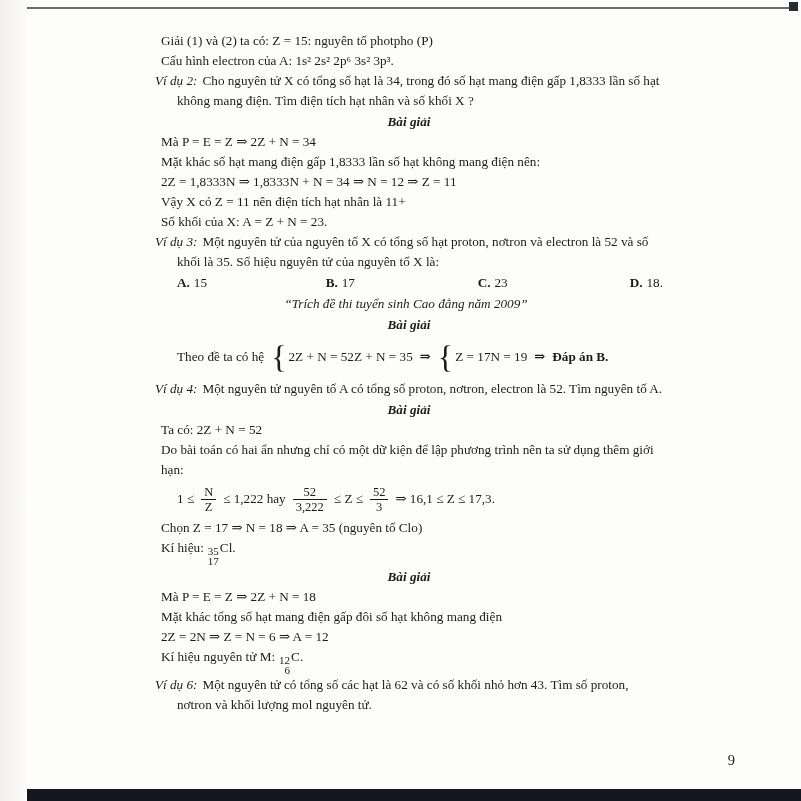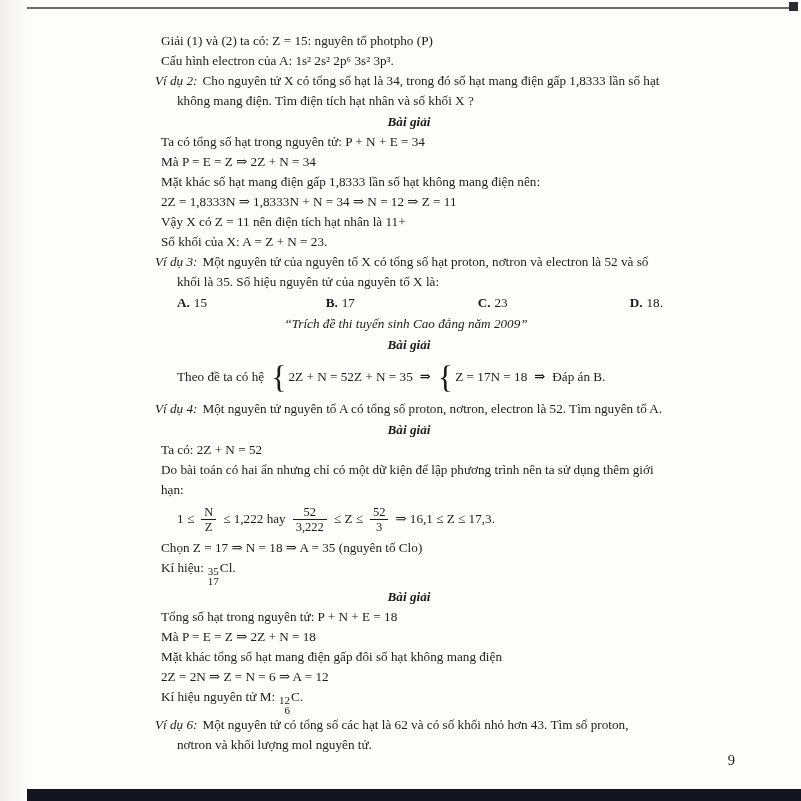--- a/index.html
+++ b/index.html
@@ -29,21 +29,21 @@
   .choices .choice:nth-child(2){width:120px;margin-left:16px;}
   .choices .choice:nth-child(3){width:120px;}
   .choice b{margin-right:4px;}
   .source{font-style:italic;text-align:center;padding-right:6px;line-height:21px;}
 
   .sysline{margin-left:22px;display:flex;align-items:center;gap:7px;height:44px;}
   .system{display:inline-flex;align-items:center;}
   .brace{font-size:32px;line-height:30px;font-weight:400;margin-right:2px;}
   .eqs{display:inline-flex;flex-direction:row;line-height:18px;font-size:13.2px;}
   .arrow{font-weight:bold;}
-  .answer{font-weight:normal;}
+  .answer{font-weight:bold;}
 
   .ineq{margin-left:22px;display:flex;align-items:center;gap:7px;height:38px;}
   .frac{display:inline-block;text-align:center;font-size:12.5px;line-height:1.12;vertical-align:middle;}
   .frac .fn{display:block;padding:0 3px;}
   .frac .fd{display:block;border-top:1px solid #1b1b1b;padding:0 3px;}
 
   .nuclide{display:inline-flex;flex-direction:column;font-size:11px;line-height:9.5px;
     text-align:right;vertical-align:-3px;margin:0 1px 0 4px;}
   .page-num{position:absolute;right:66px;bottom:32px;font-size:14.5px;}
 </style>
@@ -57,21 +57,20 @@
 
 <div class="content">
 
   <div class="l sol">Giải (1) và (2) ta có: Z = 15: nguyên tố photpho (P)</div>
   <div class="l sol">Cấu hình electron của A: 1s² 2s² 2p⁶ 3s² 3p³.</div>
 
   <div class="para">
     <span class="exlabel">Ví dụ 2:</span><span>Cho nguyên tử X có tổng số hạt là 34, trong đó số hạt mang điện gấp 1,8333 lần số hạt không mang điện. Tìm điện tích hạt nhân và số khối X ?</span>
   </div>
   <div class="bai-giai">Bài giải</div>
-  <div class="l sol">Ta có tổng số hạt trong nguyên tử: P + N + E = 34</div>
   <div class="l sol">Mà P = E = Z ⇒ 2Z + N = 34</div>
   <div class="l sol">Mặt khác số hạt mang điện gấp 1,8333 lần số hạt không mang điện nên:</div>
   <div class="l sol">2Z = 1,8333N ⇒ 1,8333N + N = 34 ⇒ N = 12 ⇒ Z = 11</div>
   <div class="l sol">Vậy X có Z = 11 nên điện tích hạt nhân là 11+</div>
   <div class="l sol">Số khối của X: A = Z + N = 23.</div>
 
   <div class="para">
     <span class="exlabel">Ví dụ 3:</span><span>Một nguyên tử của nguyên tố X có tổng số hạt proton, nơtron và electron là 52 và số khối là 35. Số hiệu nguyên tử của nguyên tố X là:</span>
   </div>
   <div class="choices">
@@ -89,21 +88,21 @@
       <span class="eqs">
           <span>2Z + N = 52</span>
           <span>Z + N = 35</span>
         </span>
     </span>
     <span class="arrow">⇒</span>
     <span class="system">
       <span class="brace">{</span>
       <span class="eqs">
           <span>Z = 17</span>
-          <span>N = 18</span>
+          <span>N = 19</span>
         </span>
     </span>
     <span class="arrow">⇒</span>
     <span class="answer">Đáp án B.</span>
   </div>
 
   <div class="para">
     <span class="exlabel">Ví dụ 4:</span><span>Một nguyên tử nguyên tố A có tổng số proton, nơtron, electron là 52. Tìm nguyên tố A.</span>
   </div>
   <div class="bai-giai">Bài giải</div>
@@ -129,21 +128,20 @@
   </div>
   <div class="l sol">Chọn Z = 17 ⇒ N = 18 ⇒ A = 35 (nguyên tố Clo)</div>
   <div class="l sol">
     <span>Kí hiệu:</span><span class="nuclide">
         <span>35</span>
         <span>17</span>
       </span><span>Cl.</span>
   </div>
 
   <div class="bai-giai">Bài giải</div>
-  <div class="l sol">Tổng số hạt trong nguyên tử: P + N + E = 18</div>
   <div class="l sol">Mà P = E = Z ⇒ 2Z + N = 18</div>
   <div class="l sol">Mặt khác tổng số hạt mang điện gấp đôi số hạt không mang điện</div>
   <div class="l sol">2Z = 2N ⇒ Z = N = 6 ⇒ A = 12</div>
   <div class="l sol">
     <span>Kí hiệu nguyên tử M:</span><span class="nuclide">
         <span>12</span>
         <span>6</span>
       </span><span>C.</span>
   </div>
 

